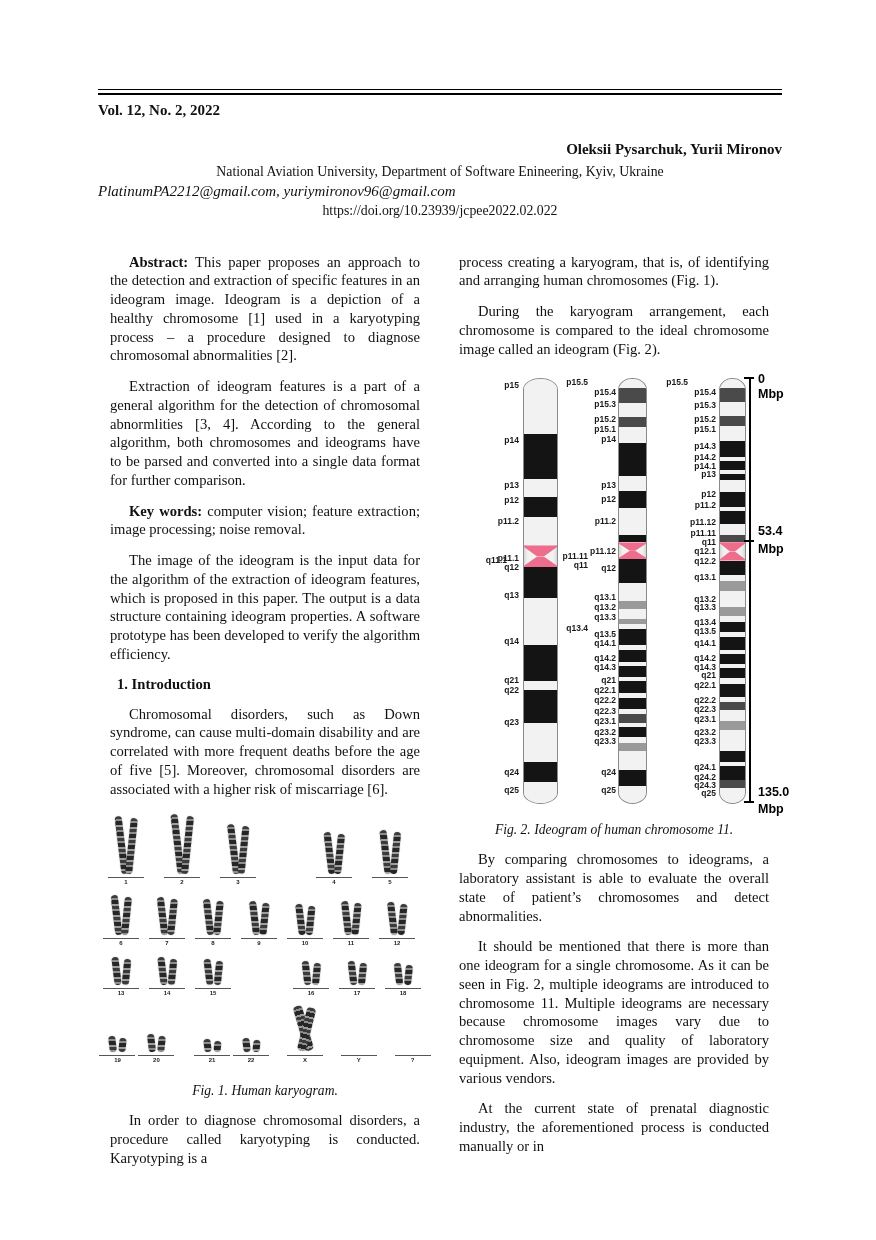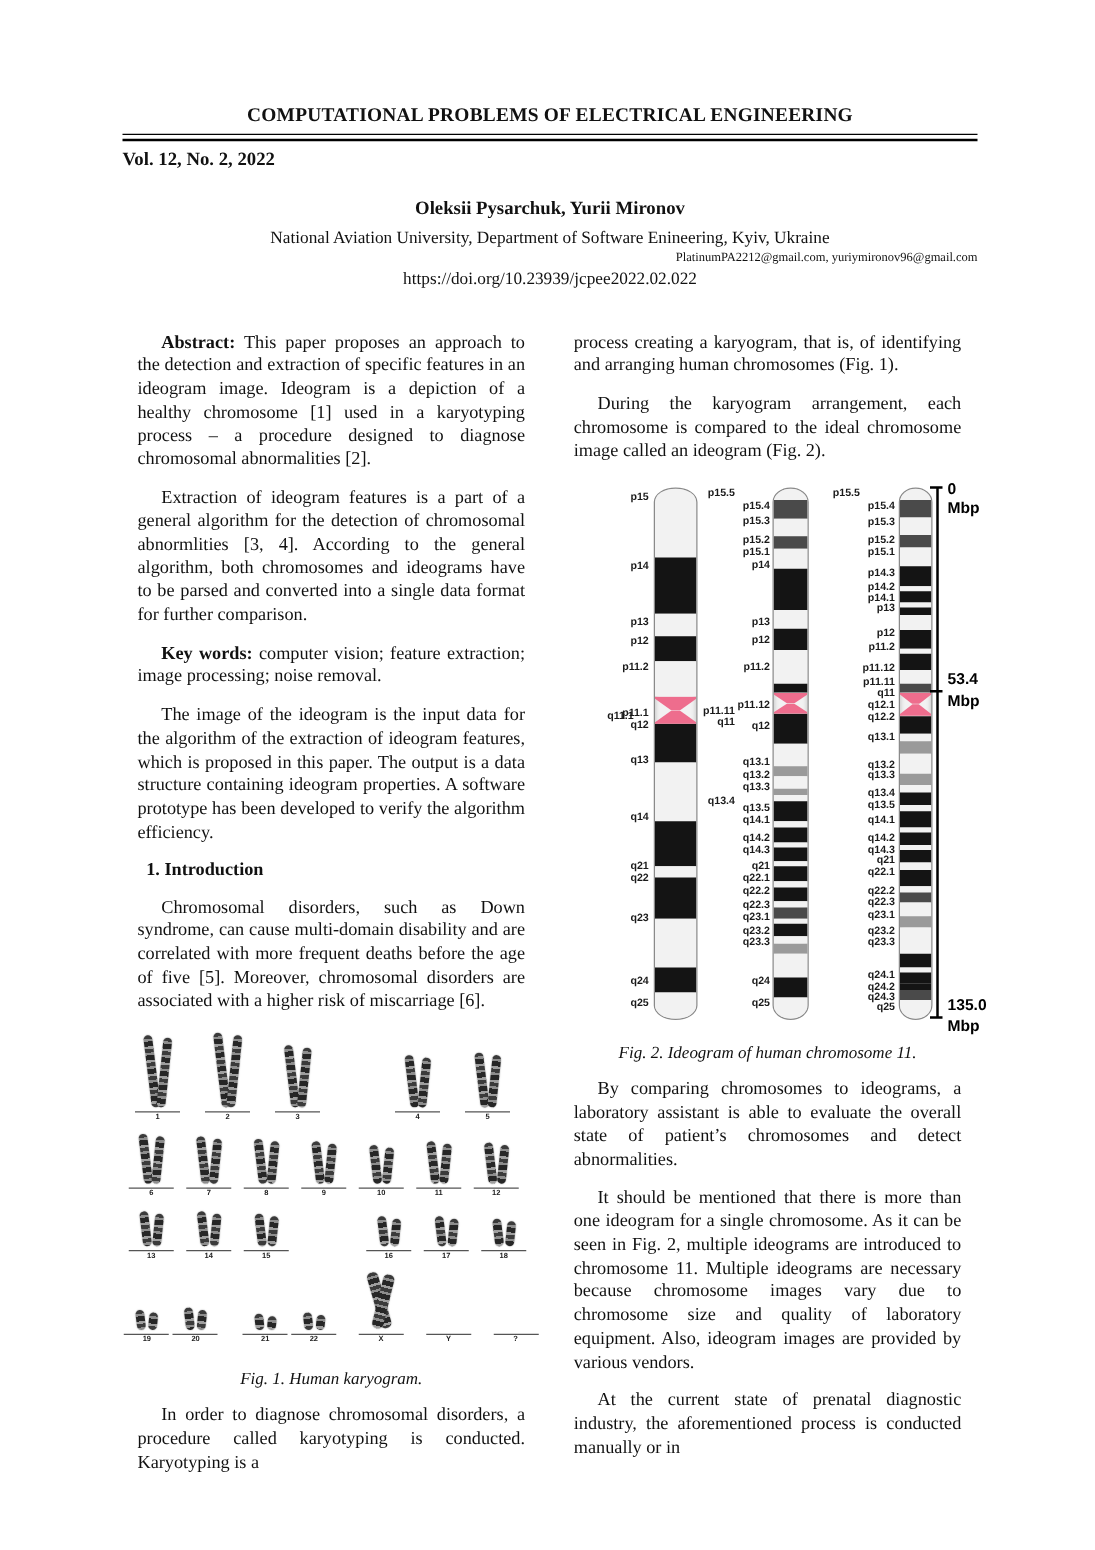--- a/index.html
+++ b/index.html
@@ -4,23 +4,23 @@
 <title>Paper page</title>
 <style>
   html,body{margin:0;padding:0;background:#e8e8e8;}
   .page{position:relative;width:876px;height:1240px;background:#ffffff;margin:0 auto;
         font-family:"Liberation Serif",serif;color:#111;overflow:hidden;}
   .content{position:absolute;left:98px;top:84px;width:684px;}
   .jheader{text-align:center;font-weight:bold;font-size:15.5px;letter-spacing:.2px;}
   .jrule{border-top:1.6px solid #000;border-bottom:2.6px solid #000;height:2.5px;margin-top:5px;}
   .jvol{font-weight:bold;font-size:15px;margin-top:7px;}
   .title{text-align:center;font-weight:bold;font-size:18px;line-height:1.85;margin:26px auto 0;width:620px;}
-  .authors{text-align:center;font-weight:bold;font-size:15px;margin-top:22px;}
+  .authors{text-align:right;font-weight:bold;font-size:15px;margin-top:22px;}
   .affil{text-align:center;font-size:13.8px;margin-top:6px;}
-  .emails{text-align:right;font-size:10px;margin-top:3px;}
+  .emails{text-align:left;font-size:15px;font-style:italic;margin-top:3px;}
   .doi{text-align:center;font-size:13.8px;margin-top:3px;}
   .cols{display:flex;gap:15px;margin-top:22px;}
   .col{width:334px;}
   .para{text-align:justify;font-size:14.6px;line-height:1.285;margin:12px;text-indent:19px;}
   .para.noind{text-indent:0;}
   .b{font-weight:bold;}
   .h2{font-weight:bold;font-size:14.6px;margin:7px 0 0;text-indent:19px;}
   .cap{font-style:italic;text-align:center;font-size:13.6px;margin:8px 0 10px;}
   .footer{position:absolute;left:0;right:0;top:1180px;text-align:center;
           font-family:"Liberation Sans",sans-serif;font-size:13px;color:#222;}
@@ -56,21 +56,20 @@
   .stick{position:absolute;height:2px;background:#000;}
   .slab{position:absolute;font-family:"Liberation Sans",sans-serif;font-weight:bold;
         font-size:12.5px;color:#000;line-height:1;white-space:nowrap;}
 </style>
 </head>
 <body>
 
 <div class="page">
   <div class="content">
 
-    <div class="jheader">COMPUTATIONAL PROBLEMS OF ELECTRICAL ENGINEERING</div>
     <div class="jrule"></div>
     <div class="jvol">Vol. 12, No. 2, 2022</div>
 
     <div class="authors">Oleksii Pysarchuk, Yurii Mironov</div>
     <div class="affil">National Aviation University, Department of Software Enineering, Kyiv, Ukraine</div>
     <div class="emails">PlatinumPA2212@gmail.com, yuriymironov96@gmail.com</div>
     <div class="doi">https://doi.org/10.23939/jcpee2022.02.022</div>
 
     <div class="cols">
 

